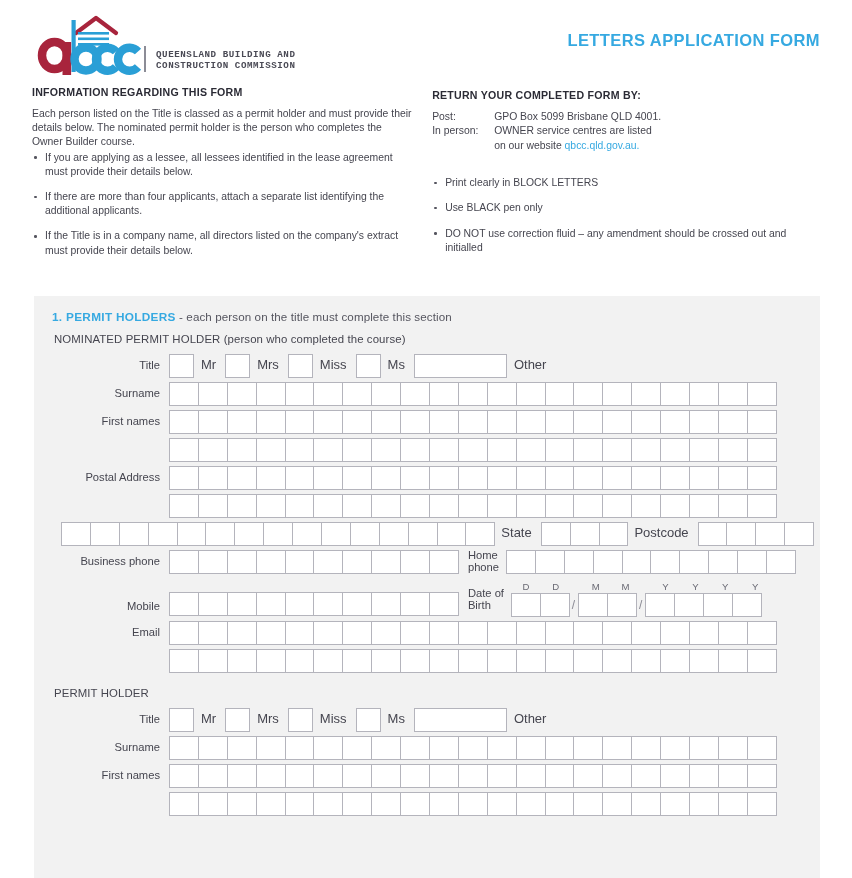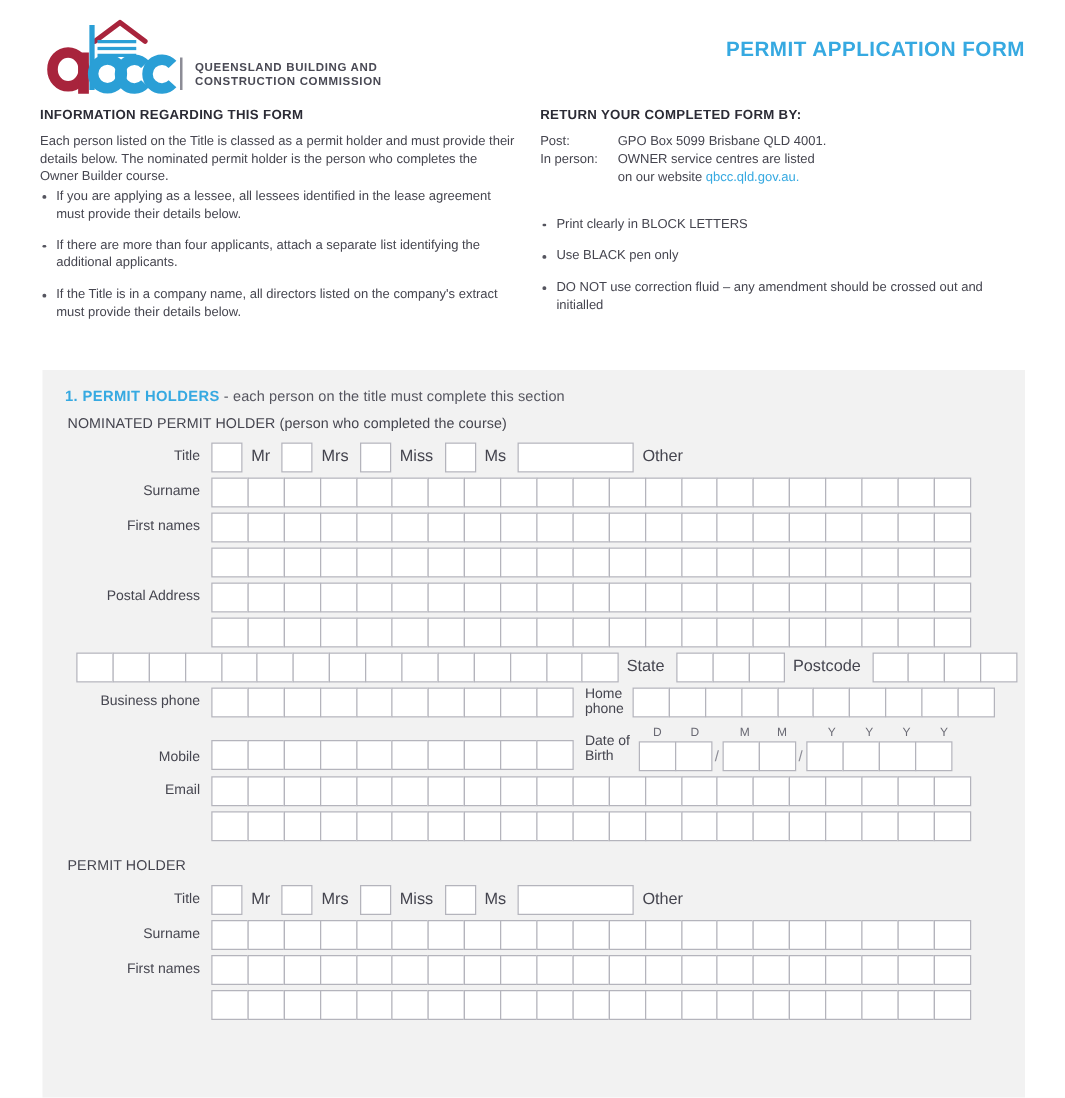--- a/index.html
+++ b/index.html
@@ -43,21 +43,21 @@
     width: 112px;
     height: 62px;
   }
   .logo-divider {
     width: 2px;
     height: 26px;
     background: #8c8c96;
     margin: 0 10px 4px 2px;
   }
   .logo-text {
-    font-family: Liberation Sans, sans-serif;
+    font-family: Liberation Mono, monospace;
     font-size: 9.2px;
     font-weight: bold;
     letter-spacing: 0.55px;
     line-height: 11px;
     color: #4a4a55;
     padding-bottom: 5px;
     white-space: nowrap;
   }
   .title-block {
     position: absolute;
@@ -70,20 +70,21 @@
     letter-spacing: 0.4px;
     line-height: 20px;
   }
 
   
   .intro {
     position: relative;
     padding: 0 32px;
     display: flex;
     gap: 12px;
+    align-items: center;
   }
   .col-left { width: 392px; }
   .col-right { width: 400px; padding-left: 8px;}
   .sec-head {
     font-size: 10.6px;
     font-weight: bold;
     color: #2b2b35;
     letter-spacing: 0.25px;
     margin: 0 0 9px 0;
   }
@@ -263,21 +264,21 @@
         </svg>
       </div>
       <div class="logo-divider"></div>
       <div class="logo-text">
         <div>QUEENSLAND BUILDING AND</div>
         <div>CONSTRUCTION COMMISSION</div>
       </div>
     </div>
 
     <div class="title-block">
-      <div>PERMIT APPLICATION FORM</div>
+      <div>LETTERS APPLICATION FORM</div>
     </div>
   </div>
 
   <div class="intro">
     <div class="col-left">
       <div class="sec-head">INFORMATION REGARDING THIS FORM</div>
       <p class="body-txt">Each person listed on the Title is classed as a permit holder and must provide their details below. The nominated permit holder is the person who completes the Owner Builder course.</p>
       <ul class="bullets">
         <li>If you are applying as a lessee, all lessees identified in the lease agreement must provide their details below.</li>
         <li>If there are more than four applicants, attach a separate list identifying the additional applicants.</li>

